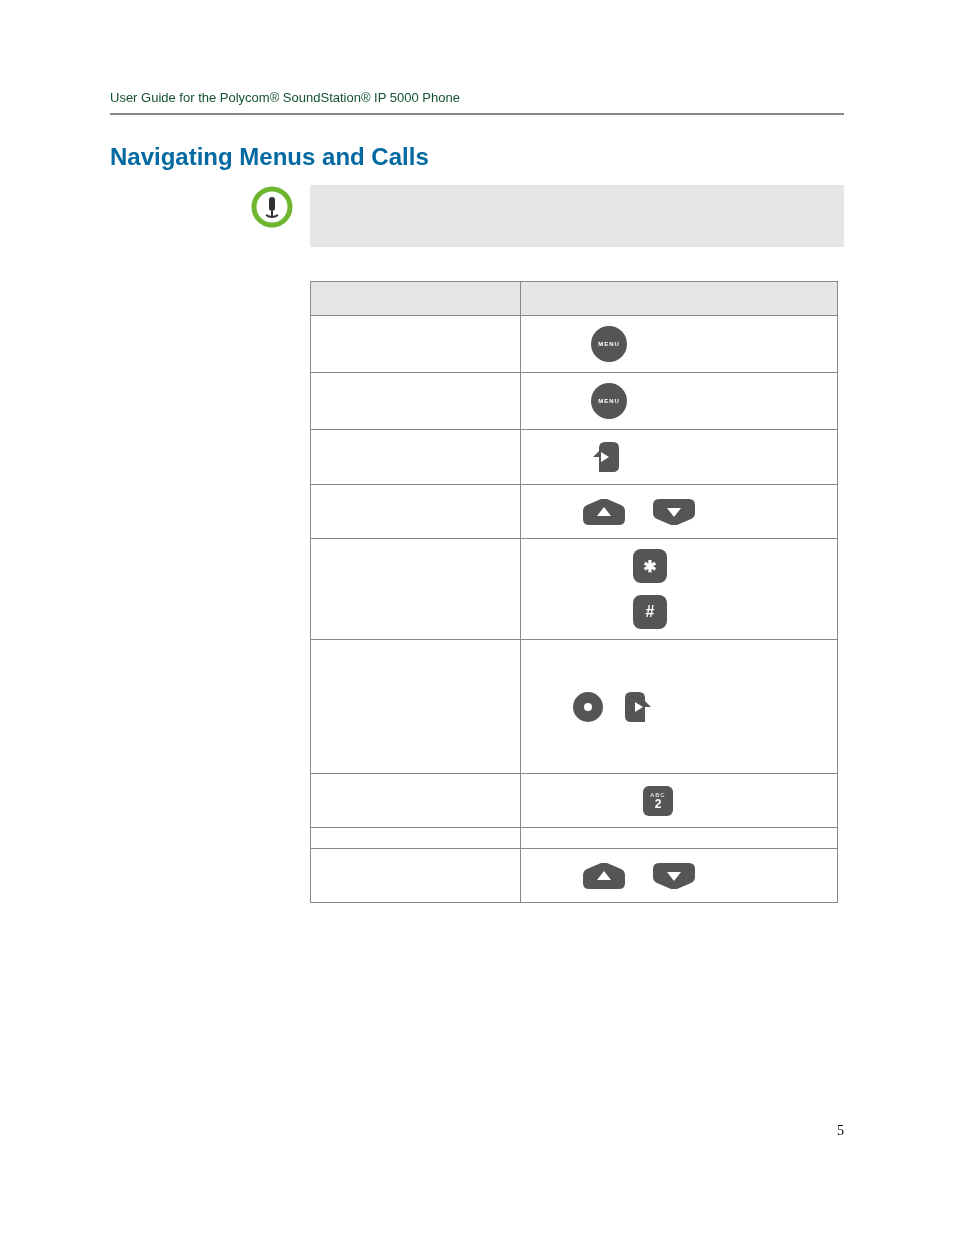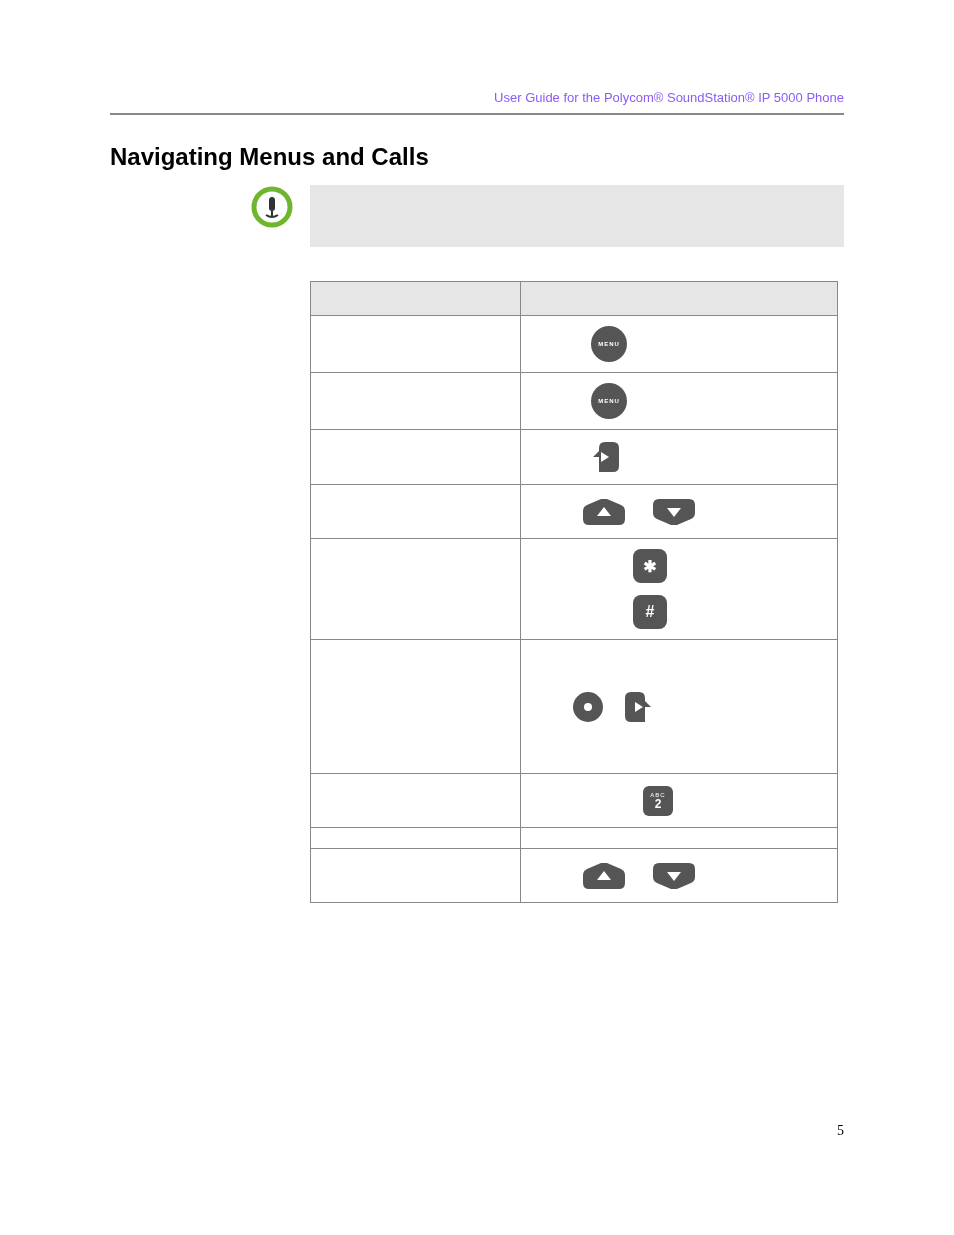--- a/index.html
+++ b/index.html
@@ -1,20 +1,20 @@
 <!DOCTYPE html>
 <html><head>
 <meta charset="utf-8">
 <style>
   * { box-sizing: border-box; margin: 0; padding: 0; }
   html, body { width: 954px; height: 1235px; background: #fff; font-family: Georgia, 'Times New Roman', serif; color: #000; }
   .page { width: 954px; height: 1235px; position: relative; padding: 90px 110px 0 110px; }
-  .running-header { text-align: right; font-size: 13px; font-family: Arial, Helvetica, sans-serif; color: #8b5cf6; padding-bottom: 8px; }
+  .running-header { text-align: left; font-size: 13px; font-family: Arial, Helvetica, sans-serif; color: #14532d; padding-bottom: 8px; }
   .hr { height: 2px; background: #888; margin-bottom: 28px; }
-  .section-title { color: #000000; font-family: Arial, Helvetica, sans-serif; font-weight: bold; font-size: 24px; margin-bottom: 14px; }
+  .section-title { color: #0369a1; font-family: Arial, Helvetica, sans-serif; font-weight: bold; font-size: 24px; margin-bottom: 14px; }
   .body-text { font-size: 15px; margin-left: 200px; margin-bottom: 28px; }
   .note-wrap { display: flex; gap: 16px; align-items: flex-start; margin-left: 140px; margin-bottom: 34px; }
   .note-box { flex: 1; background: #e6e6e6; height: 62px; }
   .tip-icon-svg { flex: 0 0 44px; }
   .table-wrap { margin-left: 200px; }
   table.nav { border-collapse: collapse; width: 528px; }
   table.nav th, table.nav td { border: 1px solid #888; font-size: 13px; font-family: Georgia, serif; vertical-align: middle; }
   table.nav th { background: #e6e6e6; height: 34px; }
   table.nav td.left { width: 210px; padding: 10px 12px; }
   table.nav td.right { padding: 10px 12px; }

